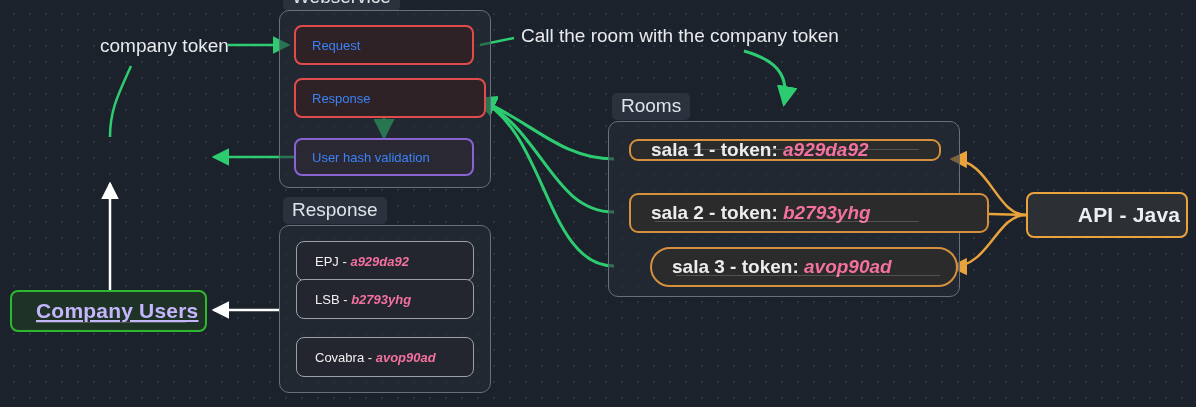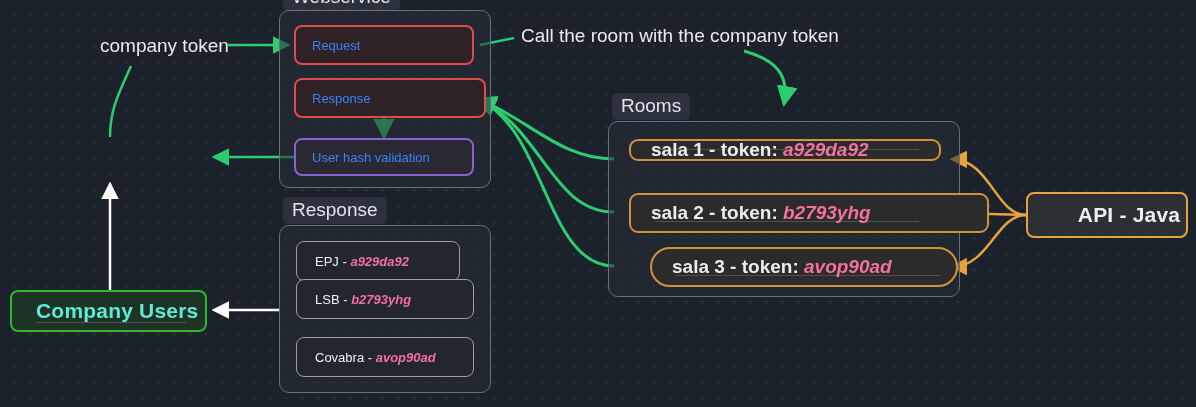--- a/index.html
+++ b/index.html
@@ -57,21 +57,22 @@
     padding-left: 24px;
   }
   .frontend {
     border: 2px solid #26a69a;
     background: #21333a;
     color: #eceff1;
   }
   .company-users {
     border: 2px solid #2eb82e;
     background: #1e3326;
-    color: #5eead4;
+    color: #c4b5fd;
+    text-decoration: underline;
   }
   .api-java {
     border: 2px solid #e8a33d;
     background: #2c2f33;
     color: #eceff1;
     justify-content: center;
     padding-left: 0;
   }
   .underline-deco {
     position: absolute;
@@ -219,21 +220,21 @@
   <div class="node wsbox ws-red" style="left:294px; top:78px; width:192px; height:40px;">
     <span>Response</span>
   </div>
   <div class="node wsbox ws-purple" style="left:294px; top:138px; width:180px; height:38px;">
     <span>User hash validation</span>
   </div>
 
   <div class="group-label" style="left:283px; top:197px;">Response</div>
   <div class="group" style="left:279px; top:225px; width:212px; height:168px;"></div>
 
-  <div class="node cbox" style="left:296px; top:241px; width:164px; height:40px;">
+  <div class="node cbox" style="left:296px; top:241px; width:178px; height:40px;">
     <span>EPJ</span>
     <span style="white-space:pre;"> - </span>
     <span class="ctoken">a929da92</span>
   </div>
   <div class="node cbox" style="left:296px; top:279px; width:178px; height:40px;">
     <span>LSB</span>
     <span style="white-space:pre;"> - </span>
     <span class="ctoken">b2793yhg</span>
   </div>
   <div class="node cbox" style="left:296px; top:337px; width:178px; height:40px;">

